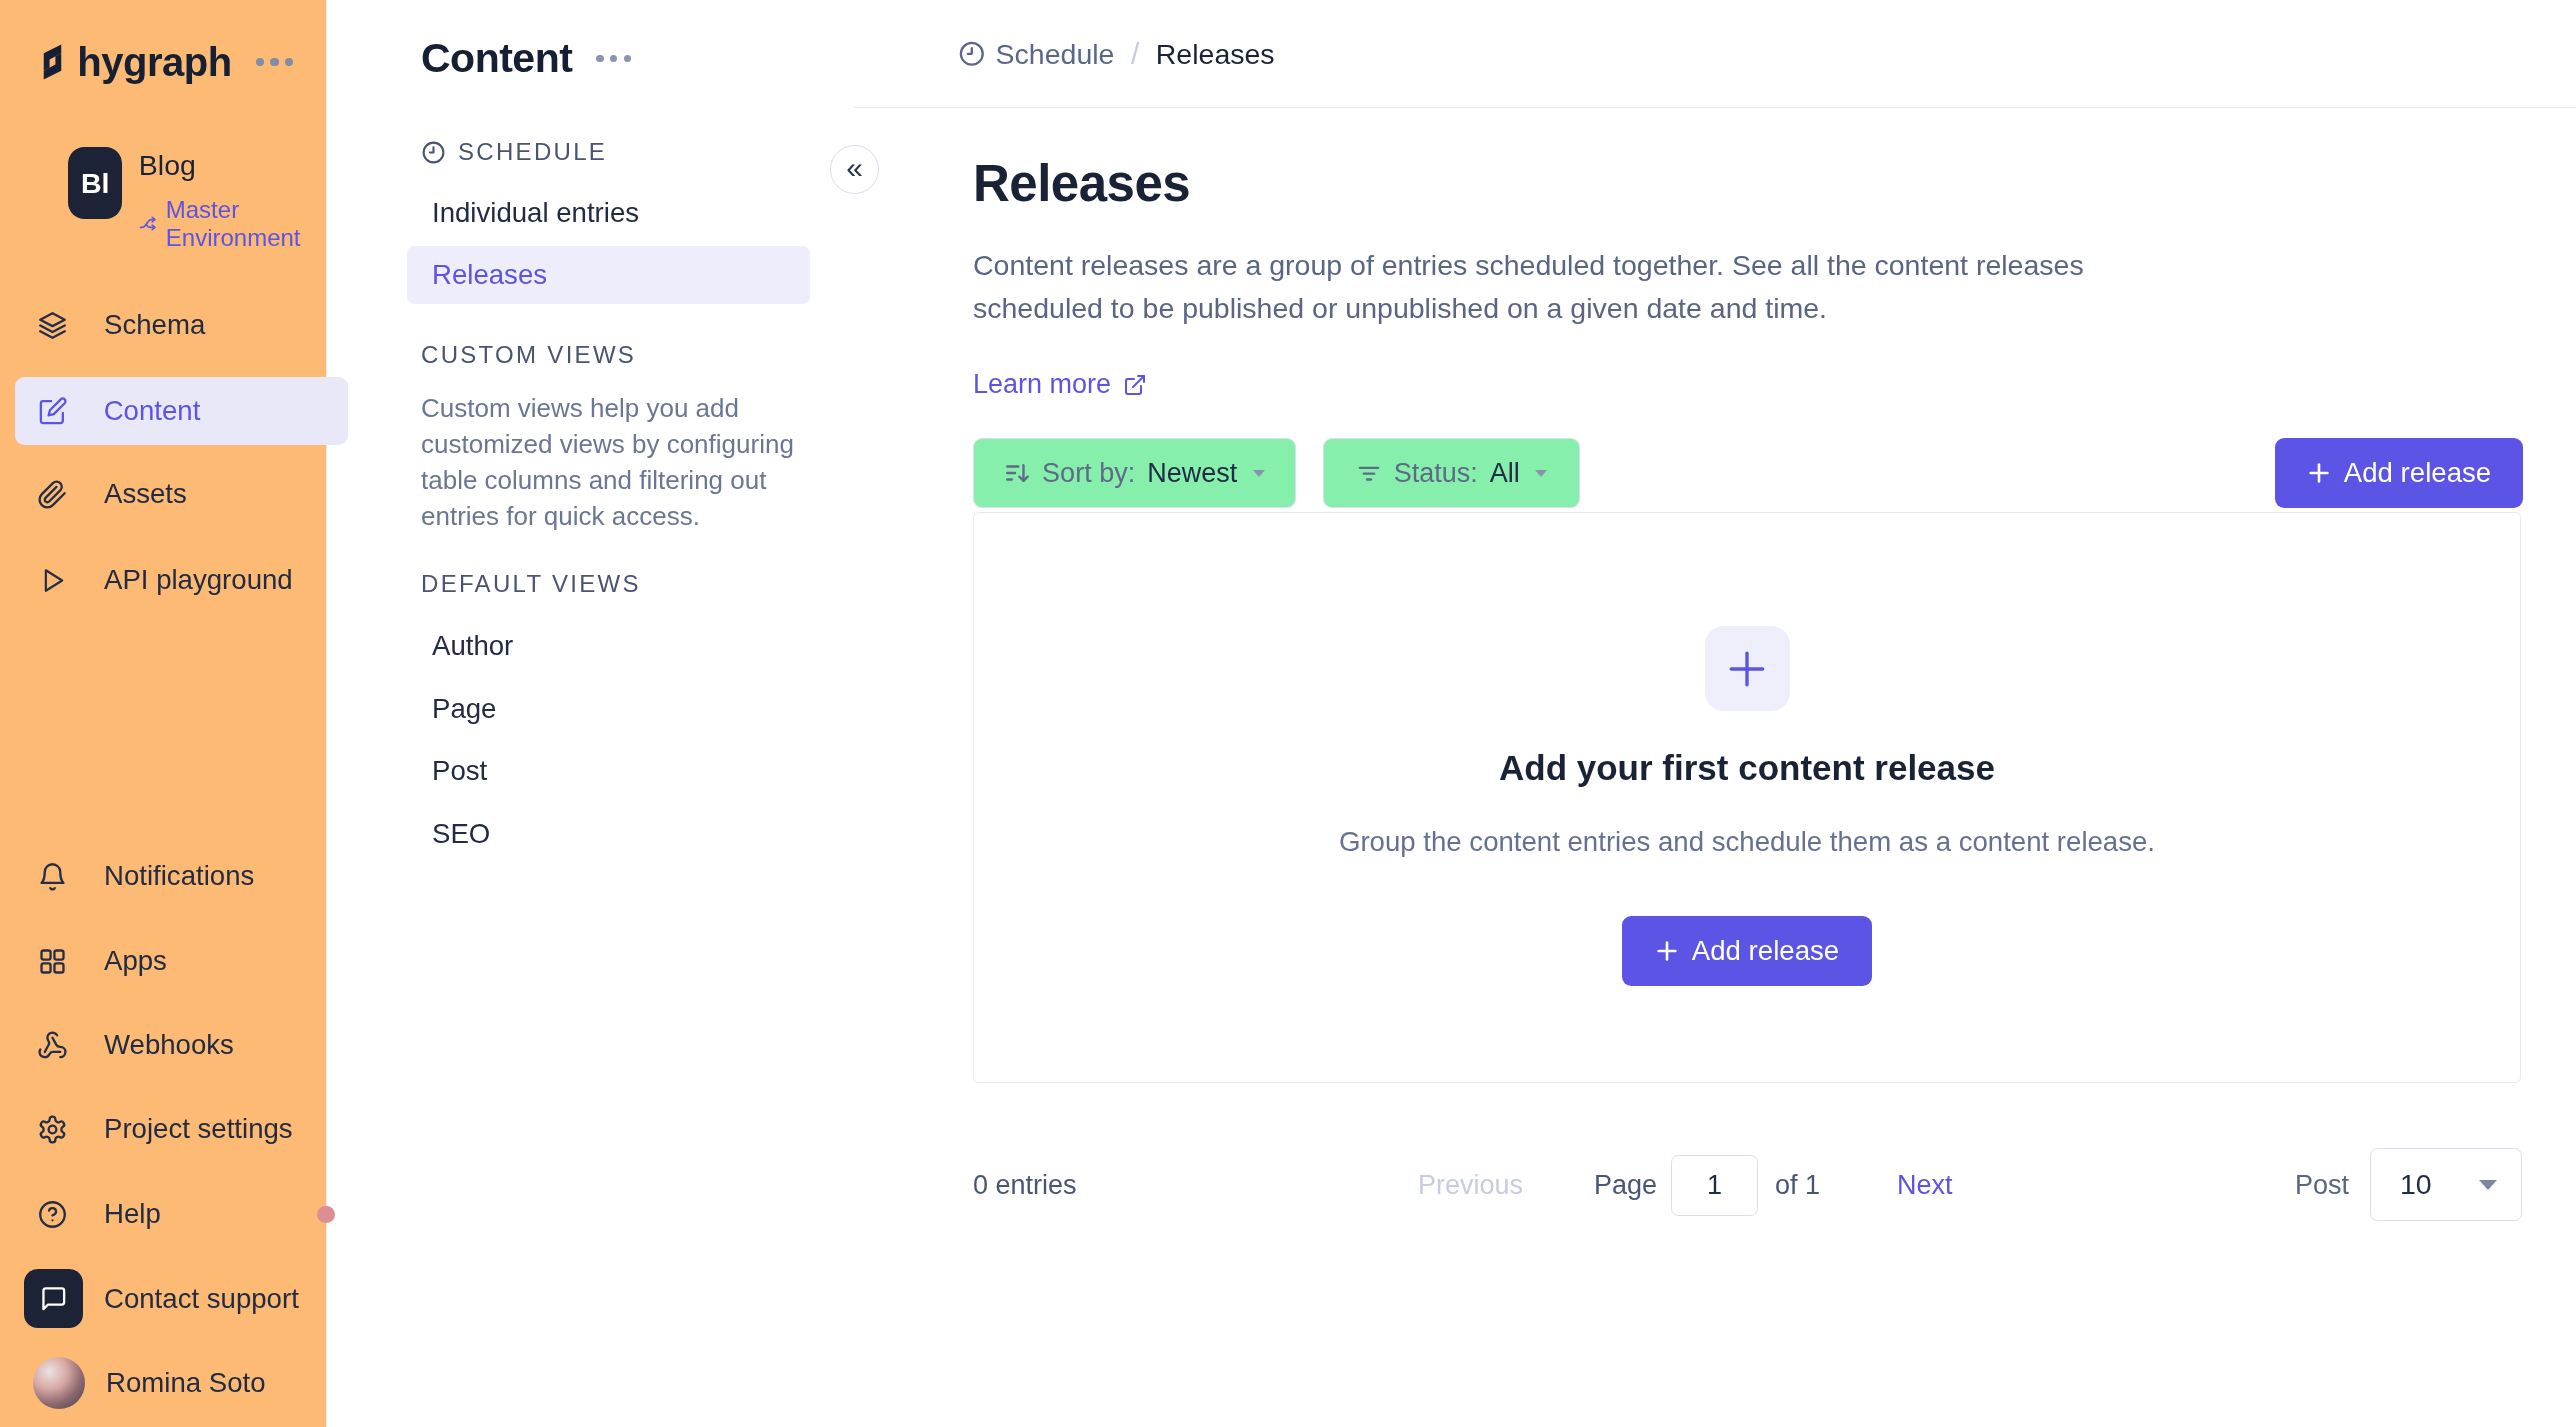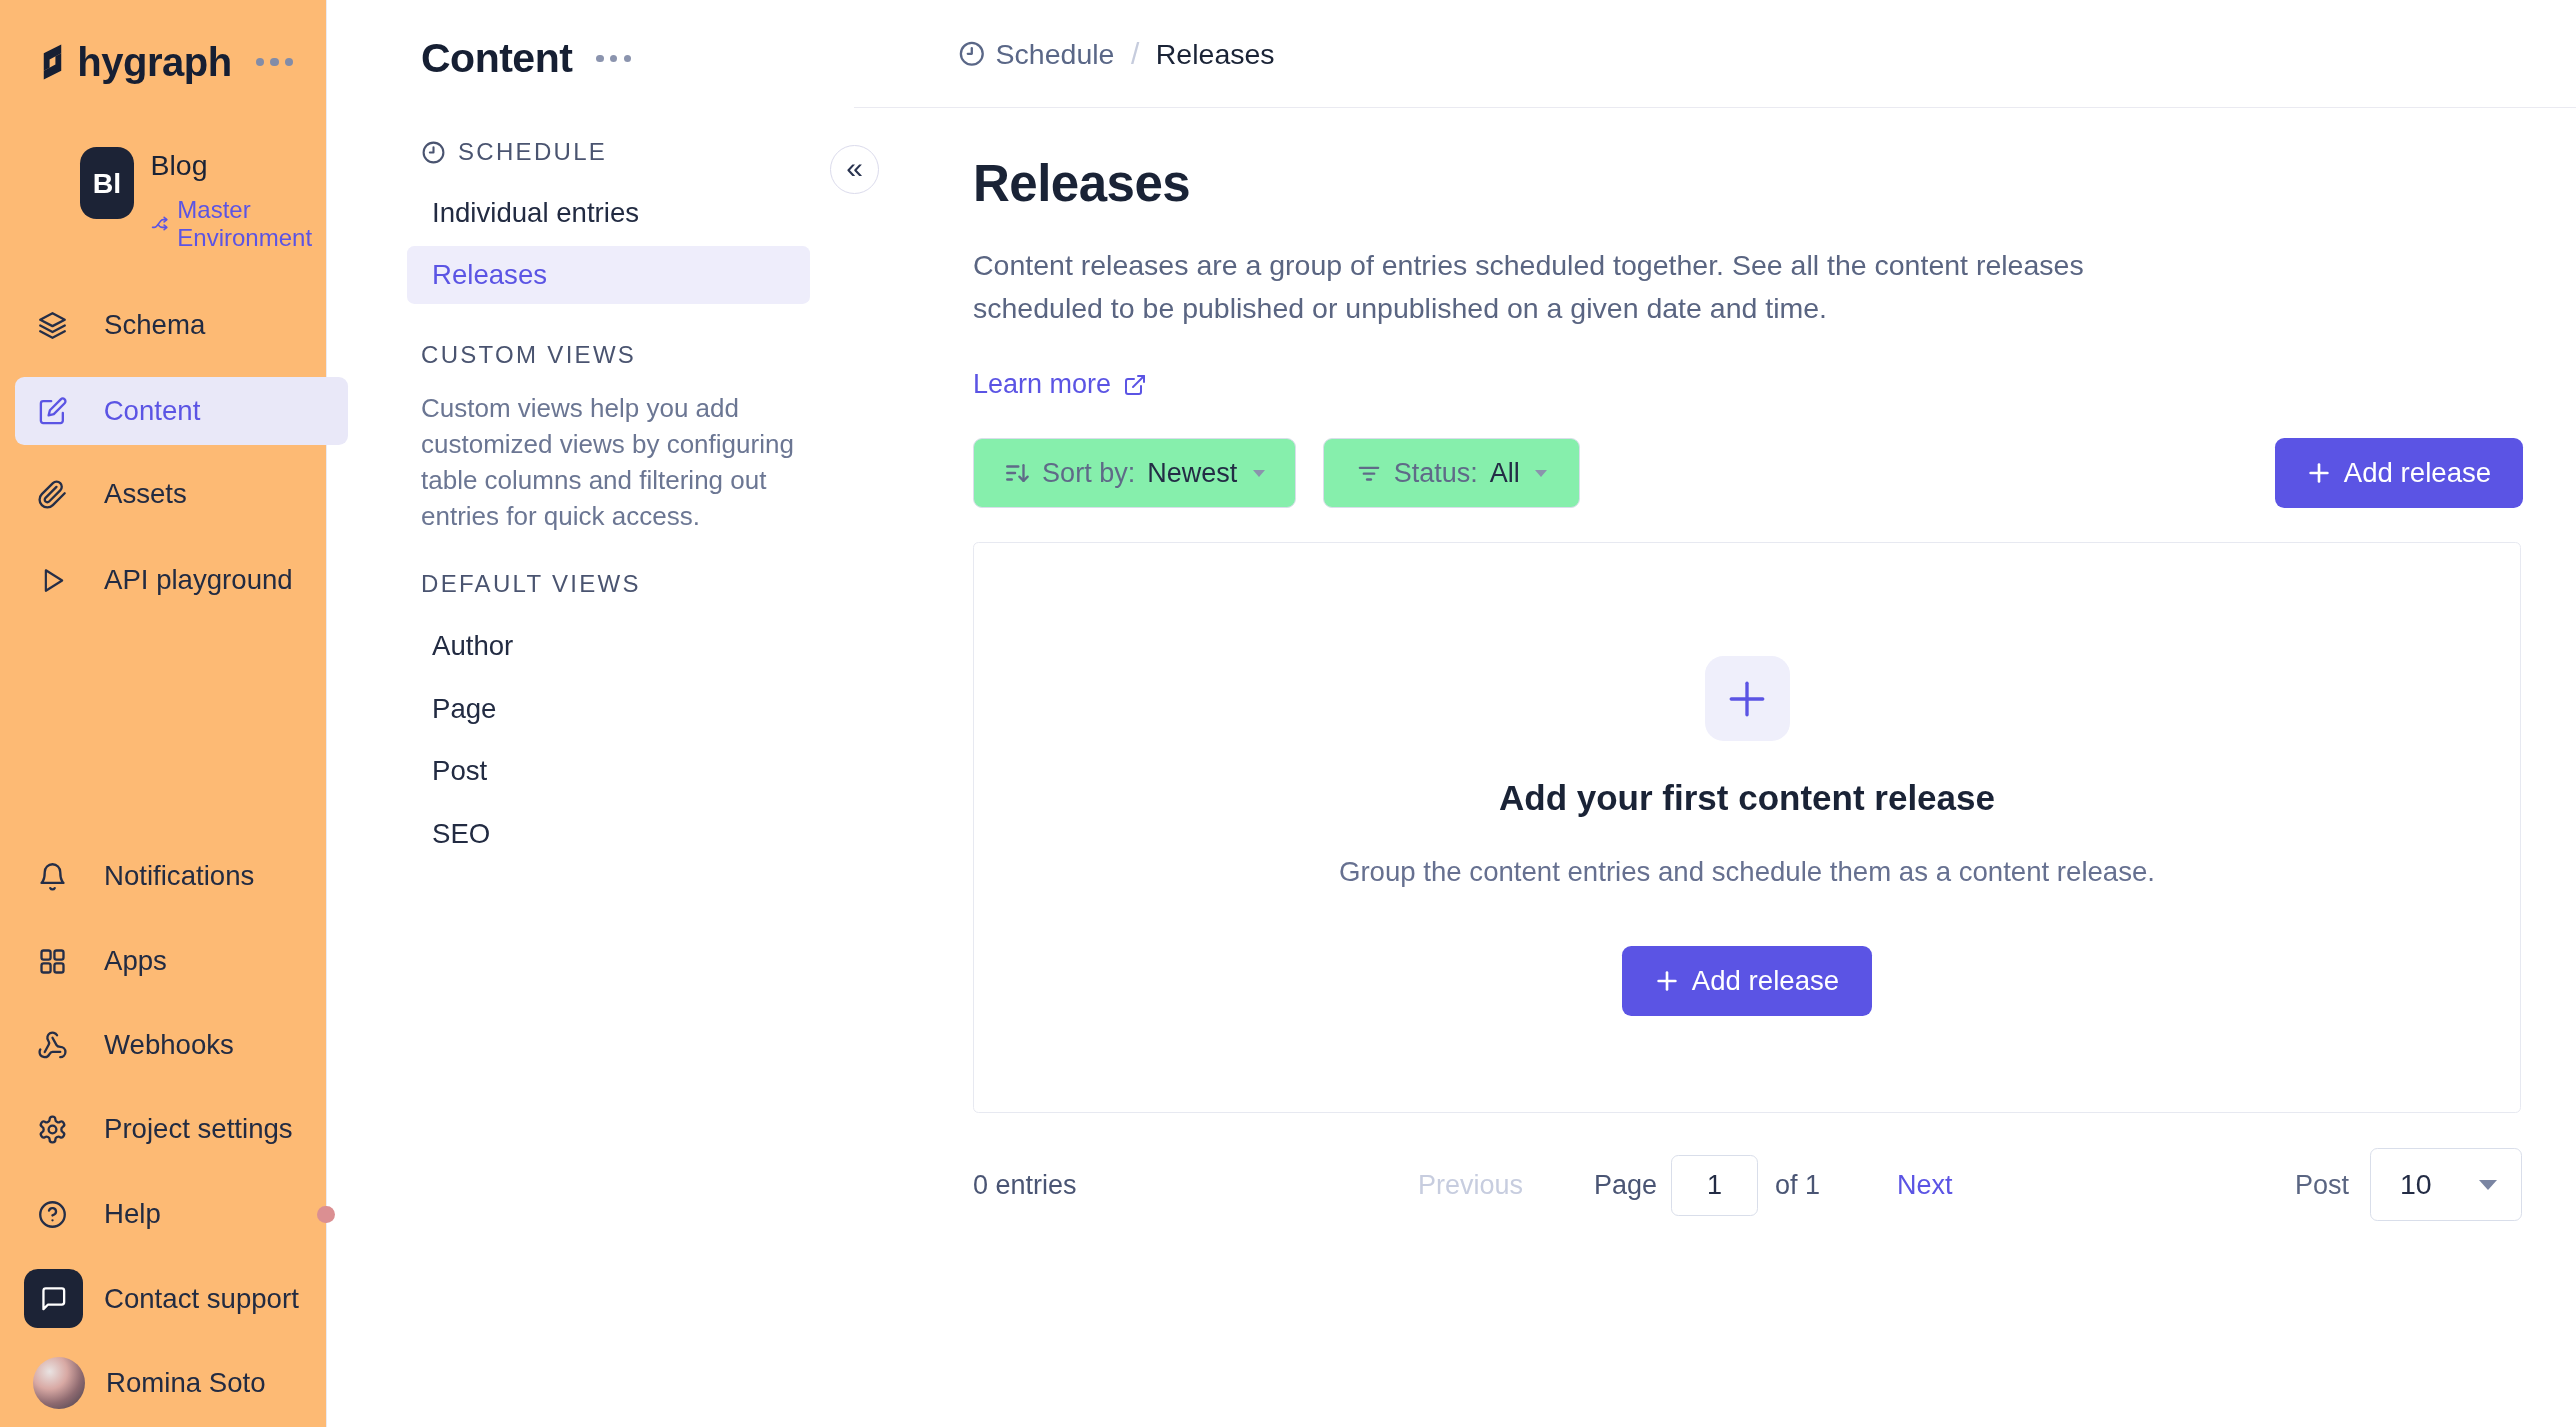--- a/index.html
+++ b/index.html
@@ -15,21 +15,21 @@
   
   .sidebar { position:absolute; left:0; top:0; width:327px; height:1428px;
              background:#fdba74; border-right:0.9px solid #EAEAF1; }
   .logo-row { position:absolute; left:36px; top:37px; height:50px; display:flex; align-items:center; }
   .logo-mark { width:33px; height:50px; }
   .wordmark { margin-left:8.3px; font-size:40px; font-weight:700; color:#161F33; letter-spacing:-0.5px; }
   .dots { display:flex; gap:6.4px; align-items:center; }
   .dots i { width:8.3px; height:8.3px; border-radius:50%; background:#828CA8; }
   .logo-row .dots { margin-left:24px; }
 
-  .project-row { position:absolute; left:32px; top:147px; display:flex; align-items:flex-start;padding-left:48px; }
+  .project-row { position:absolute; left:20px; top:147px; display:flex; align-items:flex-start;padding-left:48px; }
   .project-avatar { width:72px; height:72px; border-radius:16.5px; background:#1C2336; color:#fff;
                     display:flex; align-items:center; justify-content:center; font-size:28.5px; font-weight:600; }
   .project-meta { margin-left:16.5px; padding-top:1.8px; }
   .project-name { font-size:28.5px; font-weight:500; color:#1A2336; }
   .env-link { margin-top:14px; display:flex; align-items:center; gap:8.3px; color:#5B54E4; font-size:24px; font-weight:500; cursor:pointer; }
 
   .side-row { position:absolute; left:0; width:377px; height:68px; display:flex; align-items:center; cursor:pointer;padding-left:20px; }
   .side-row .icon { position:absolute; left:37px; width:31px; height:31px; display:flex; align-items:center; justify-content:center; color:#252E47; }
   .side-row .lbl { position:absolute; left:104px; font-size:27.6px; color:#222B42; white-space:nowrap; }
   .side-row.active-nav { left:14.7px; width:333px; background:#E9E8F8; border-radius:9.2px; }
@@ -82,21 +82,21 @@
   .chip-sort { left:119px; width:323px; }
   .chip-status { left:469px; width:257px; }
   .caret { width:0; height:0; border-left:7.3px solid transparent; border-right:7.3px solid transparent;
            border-top:8.3px solid #8A93AC; margin-left:3.7px; }
 
   .btn-primary { position:absolute; height:70px; background:#5B54E4; border-radius:9.2px; border:none; cursor:pointer;
                  display:flex; align-items:center; justify-content:center; gap:13px; color:#ffffff; font-size:27.6px;
                  font-family:inherit; }
   .btn-add-top { top:438px; left:1421px; width:248px; }
 
-  .empty-card { position:absolute; left:119px; top:542px; width:1548px; height:571px;
+  .empty-card { position:absolute; left:119px; top:512px; width:1548px; height:571px;
                 border:0.9px solid #E7E9F1; border-radius:5.5px; background:#fff;
                 display:flex; flex-direction:column; align-items:center; }
   .plus-tile { margin-top:113px; width:85px; height:85px; border-radius:18.4px; background:#EFEFFB;
                display:flex; align-items:center; justify-content:center; color:#5B54E4; cursor:pointer; }
   .empty-title { margin-top:37px; font-size:35px; font-weight:700; color:#1A2336; }
   .empty-sub { margin-top:38px; font-size:27.6px; color:#667090; }
   .btn-add-center { position:static; margin-top:58px; width:250px; }
 
   .footer-item { position:absolute; top:1155px; height:61px; display:flex; align-items:center; font-size:27px; }
   .f-entries { left:119px; color:#4A5574; }

